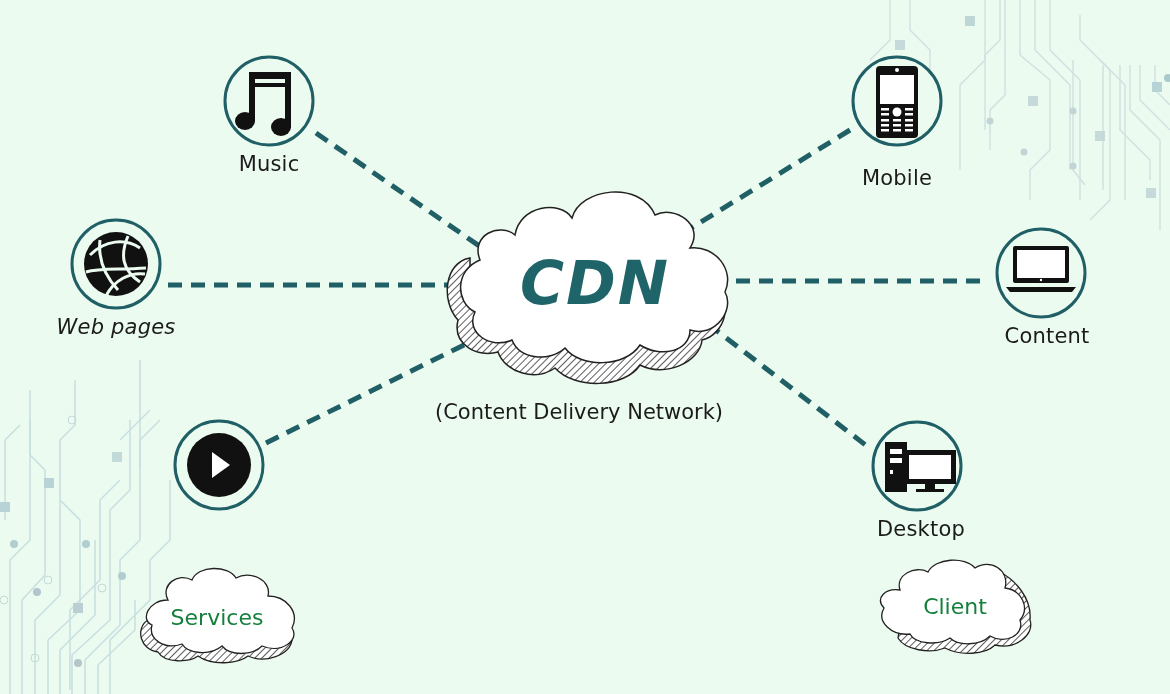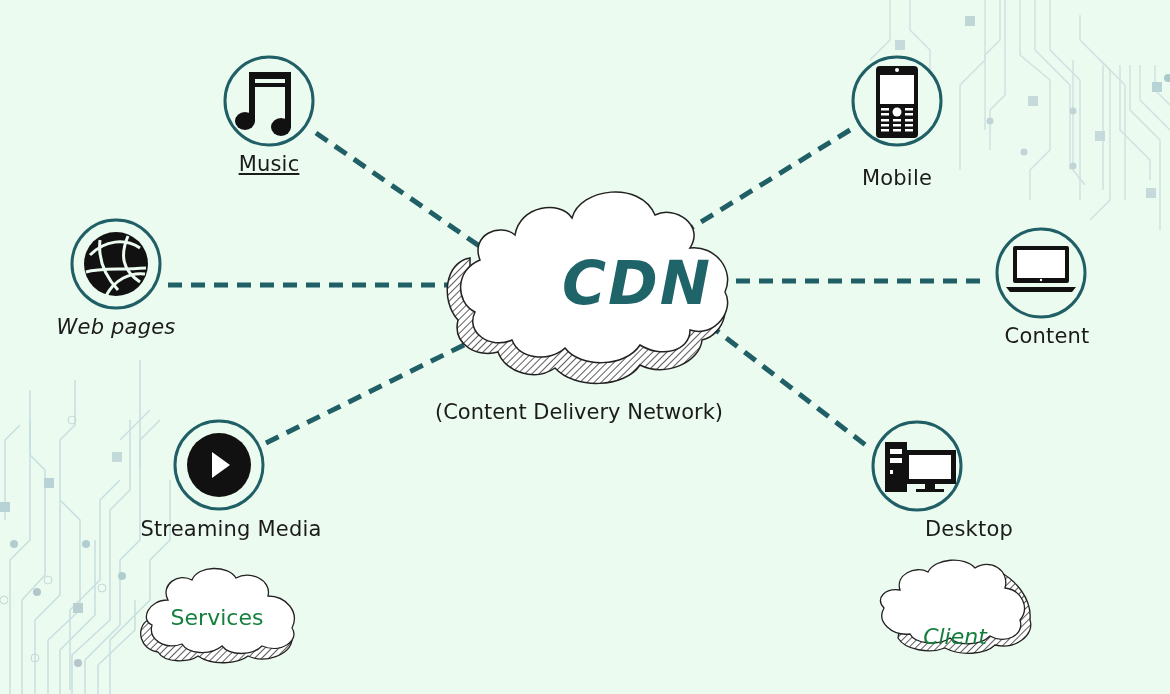--- a/index.html
+++ b/index.html
@@ -11,21 +11,21 @@
   }
   #stage { position: absolute; left: 0; top: 0; width: 1170px; height: 694px; }
   .lbl {
     position: absolute; font-family: "DejaVu Sans", sans-serif;
     font-size: 21px; color: #1b1b1b; white-space: nowrap;
     transform: translateX(-50%); letter-spacing: 0.2px;
   }
   .cdn-title {
     position: absolute; left: 595px; top: 248px; transform: translateX(-50%);
     font-family: "DejaVu Sans", sans-serif; font-weight: bold; font-style: italic;
-    font-size: 60px; color: #1f6469; letter-spacing: 2px; margin-left: 42px;
+    font-size: 60px; color: #1f6469; letter-spacing: 2px;
   }
   .cdn-sub {
     position: absolute; left: 579px; top: 400px; transform: translateX(-50%);
     font-family: "DejaVu Sans", sans-serif; font-size: 21px; color: #1b1b1b; white-space: nowrap;
   }
   .small-cloud-label {
     position: absolute; transform: translateX(-50%);
     font-family: "DejaVu Sans", sans-serif; font-size: 22px; color: #15803d; font-weight: 500;
   }
 </style>
@@ -201,23 +201,22 @@
       <rect x="909" y="455" width="42" height="24" fill="#fff"></rect>
       <rect x="925" y="484" width="10" height="5" fill="#111"></rect>
       <rect x="916" y="489" width="28" height="3" fill="#111"></rect>
     </g>
   </svg>
 
   
   <div class="cdn-title">CDN</div>
   <div class="cdn-sub">(Content Delivery Network)</div>
 
-  <div class="lbl" style="left:269px; top:152px;text-decoration:underline;">Music</div>
+  <div class="lbl" style="left:269px; top:152px;">Music</div>
   <div class="lbl" style="left:116px; top:315px;font-style:italic;">Web pages</div>
-  <div class="lbl" style="left:231px; top:517px;">Streaming Media</div>
 
   <div class="lbl" style="left:897px; top:166px;">Mobile</div>
   <div class="lbl" style="left:1047px; top:324px;">Content</div>
-  <div class="lbl" style="left:969px; top:517px;">Desktop</div>
+  <div class="lbl" style="left:921px; top:517px;">Desktop</div>
 
   <div class="small-cloud-label" style="left:217px; top:605px;">Services</div>
-  <div class="small-cloud-label" style="left:955px; top:624px;font-style:italic;">Client</div>
+  <div class="small-cloud-label" style="left:955px; top:594px;">Client</div>
 </div>
 
 </body></html>

